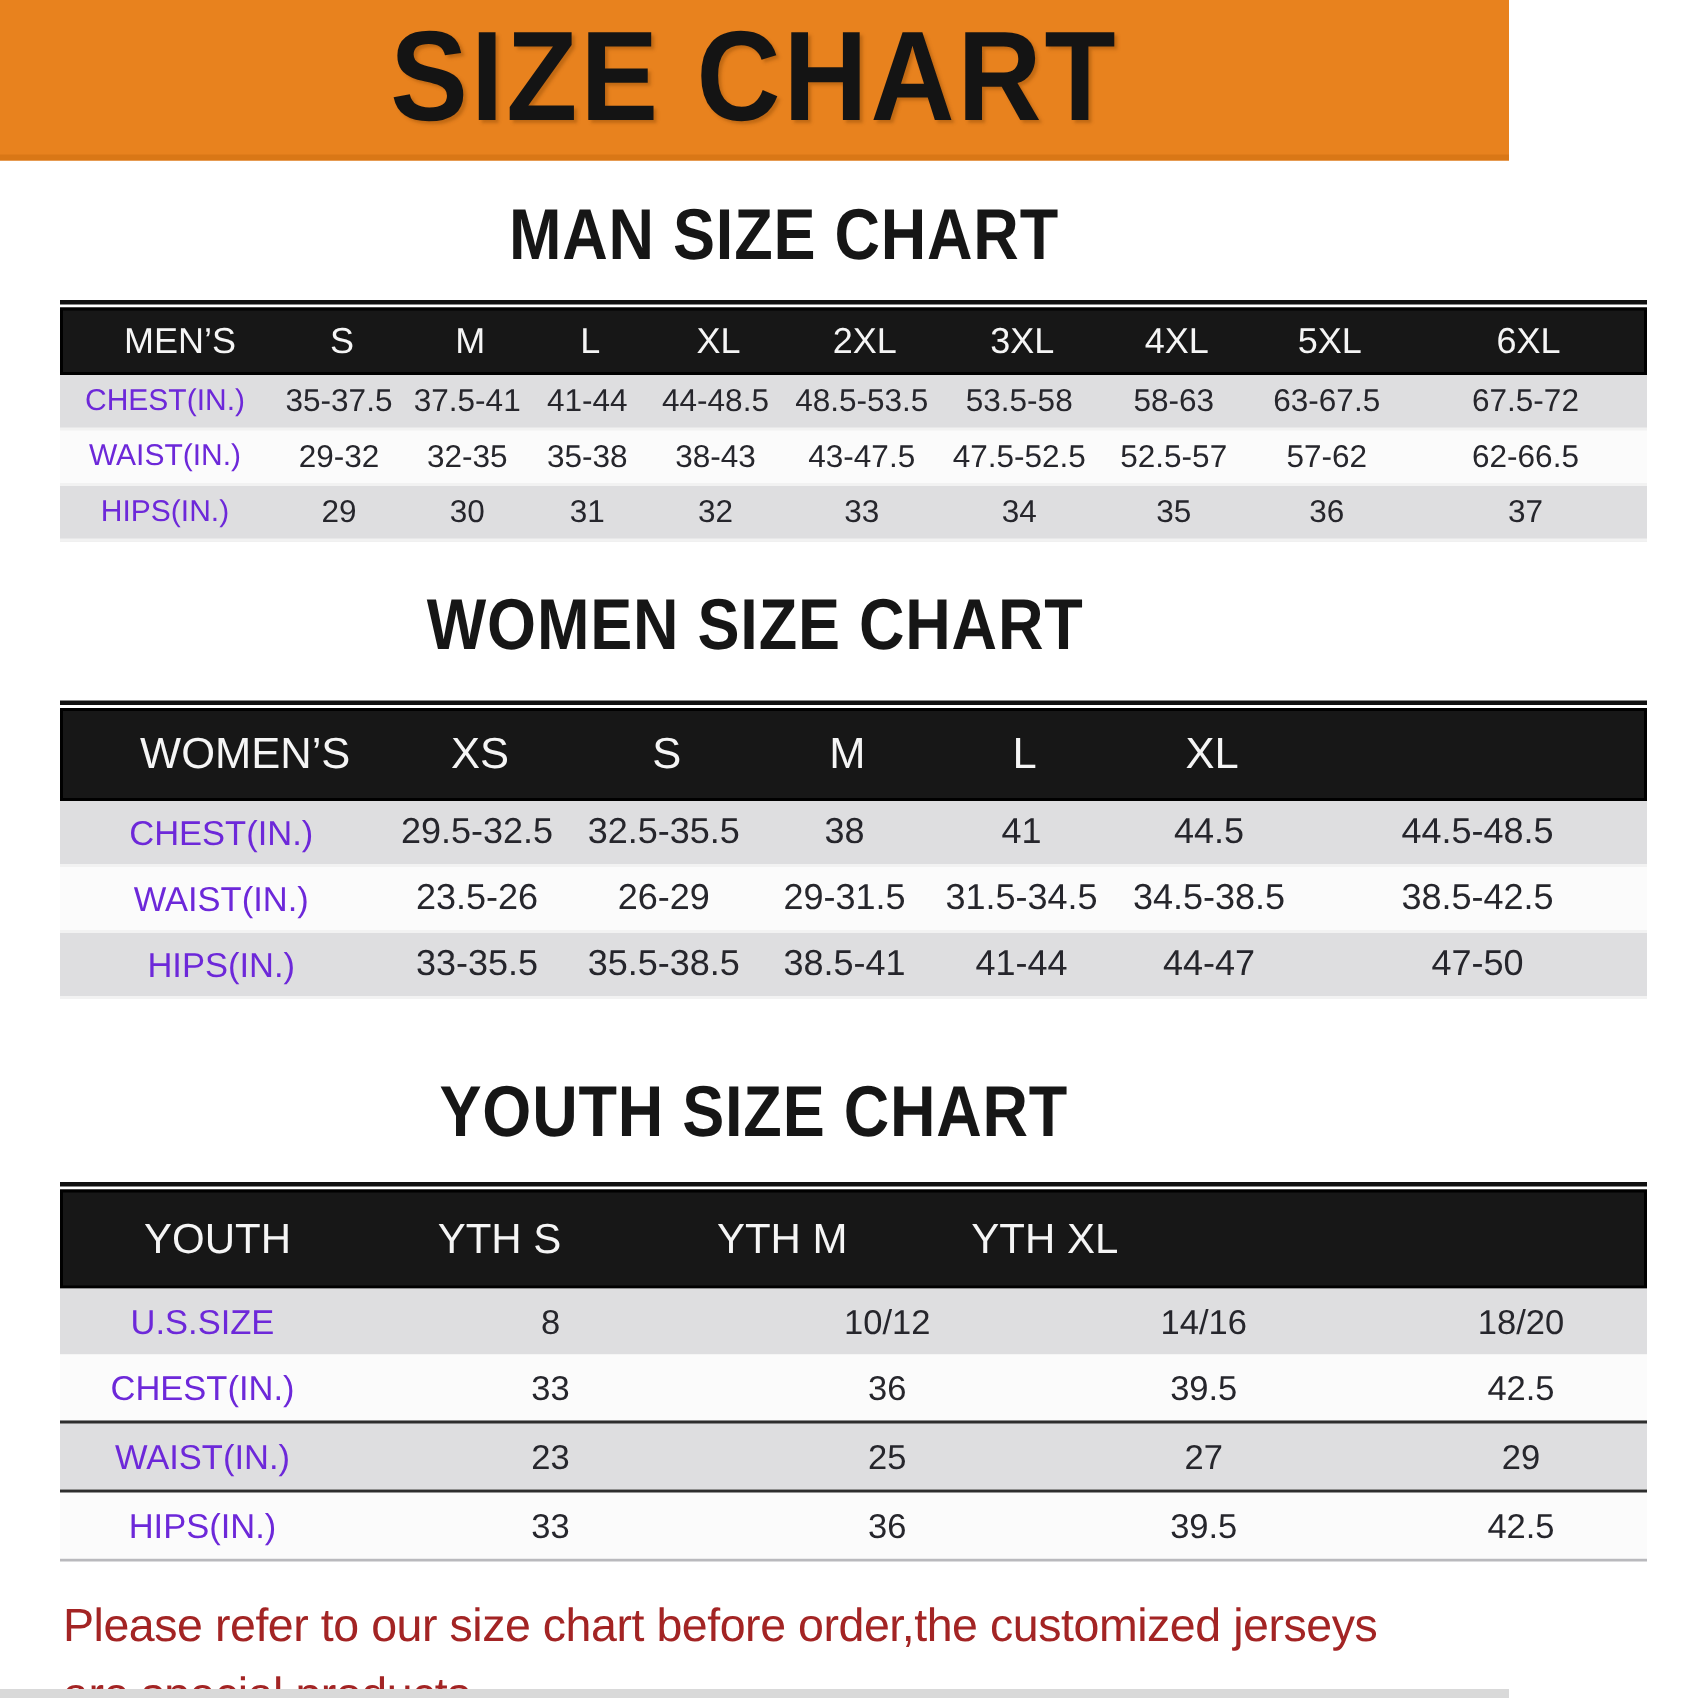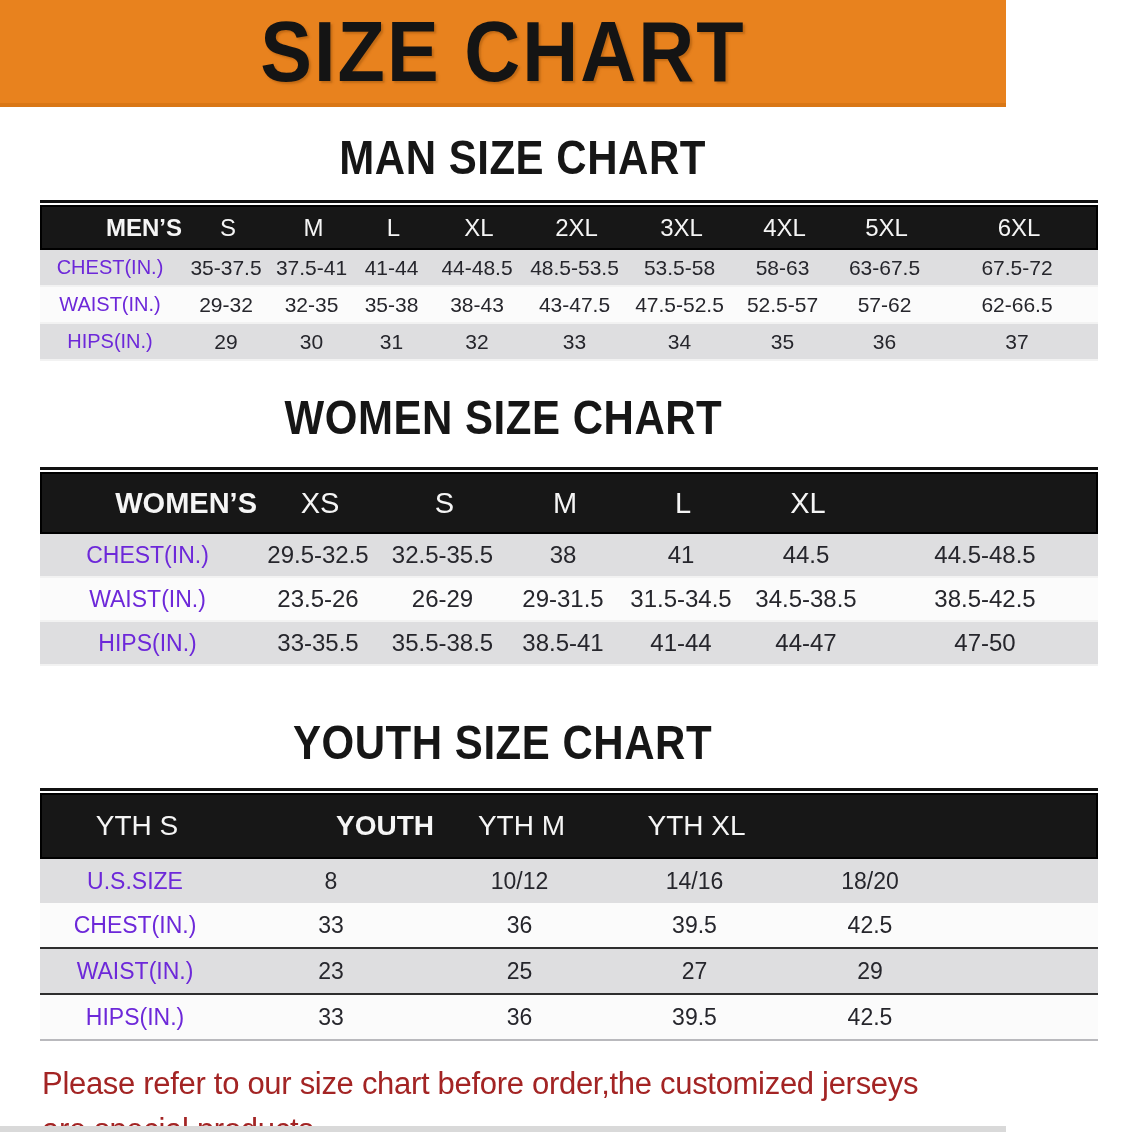--- a/index.html
+++ b/index.html
@@ -46,21 +46,21 @@
     border-top: 3px solid #111;
     padding-top: 2px;
   }
   .grid-row { display: grid; align-items: center; }
   .bar {
     background: #171717;
     color: #f5f5f5;
     border: 2px solid #000;
     box-sizing: border-box;
   }
-  .bar .corner { font-weight: bold; padding-left: 16px; text-align: right; }
+  .bar .corner { font-weight: normal; padding-left: 16px; text-align: center; }
   .cell { text-align: center; white-space: nowrap; }
   .row-label { color: #6d28d9; }
   .val { color: #26262c; }
   .gray  { background: #DEDEE0; }
   .white { background: #FBFBFB; }
 
   
   .t-men { margin-top: 19px; }
   .t-men .grid-row { grid-template-columns: 140px 92px 79px 81px 90px 105px 105px 101px 103px 162px; }
   .t-men .bar { height: 45px; }
@@ -77,21 +77,21 @@
   .t-women .bar .cell { font-size: 29px; }
   .t-women .data-row { height: 42px; font-size: 24px; border-bottom: 2px solid #f2f2f2; }
   .t-women .row-label { font-size: 23px; }
 
   
   .t-youth { margin-top: 22px; border-bottom: 2px solid #b9b9bd; }
   .t-youth .grid-row { grid-template-columns: 190px 202px 175px 175px 176px; }
   .t-youth .bar { height: 66px; }
   .t-youth .bar .corner { font-size: 33px; }
   .t-youth .bar .cell { font-size: 28px; }
-  .t-youth .data-row { height: 44px; font-size: 23px; }
+  .t-youth .data-row { height: 44px; font-size: 23px; gap: 36px; }
   .t-youth .row-label { font-size: 23px; }
   .t-youth .dark-sep { border-top: 2px solid #2e2e2e; }
 
   
   .footer-note {
     margin: 20px 40px 0 42px;
     color: #A32424;
     font-size: 31px;
     line-height: 46px;
     letter-spacing: -0.3px;
@@ -207,22 +207,22 @@
       <div class="cell val">47-50</div>
     </div>
   </div>
 
   <div class="section-heading h-youth">
     <span>YOUTH SIZE CHART</span>
   </div>
 
   <div class="size-table t-youth">
     <div class="grid-row bar">
+      <div class="cell corner">YOUTH</div>
       <div class="cell">YTH S</div>
-      <div class="cell corner">YOUTH</div>
       <div class="cell">YTH M</div>
       <div class="cell">YTH XL</div>
     </div>
     <div class="grid-row data-row gray">
       <div class="cell row-label">U.S.SIZE</div>
       <div class="cell val">8</div>
       <div class="cell val">10/12</div>
       <div class="cell val">14/16</div>
       <div class="cell val">18/20</div>
     </div>

